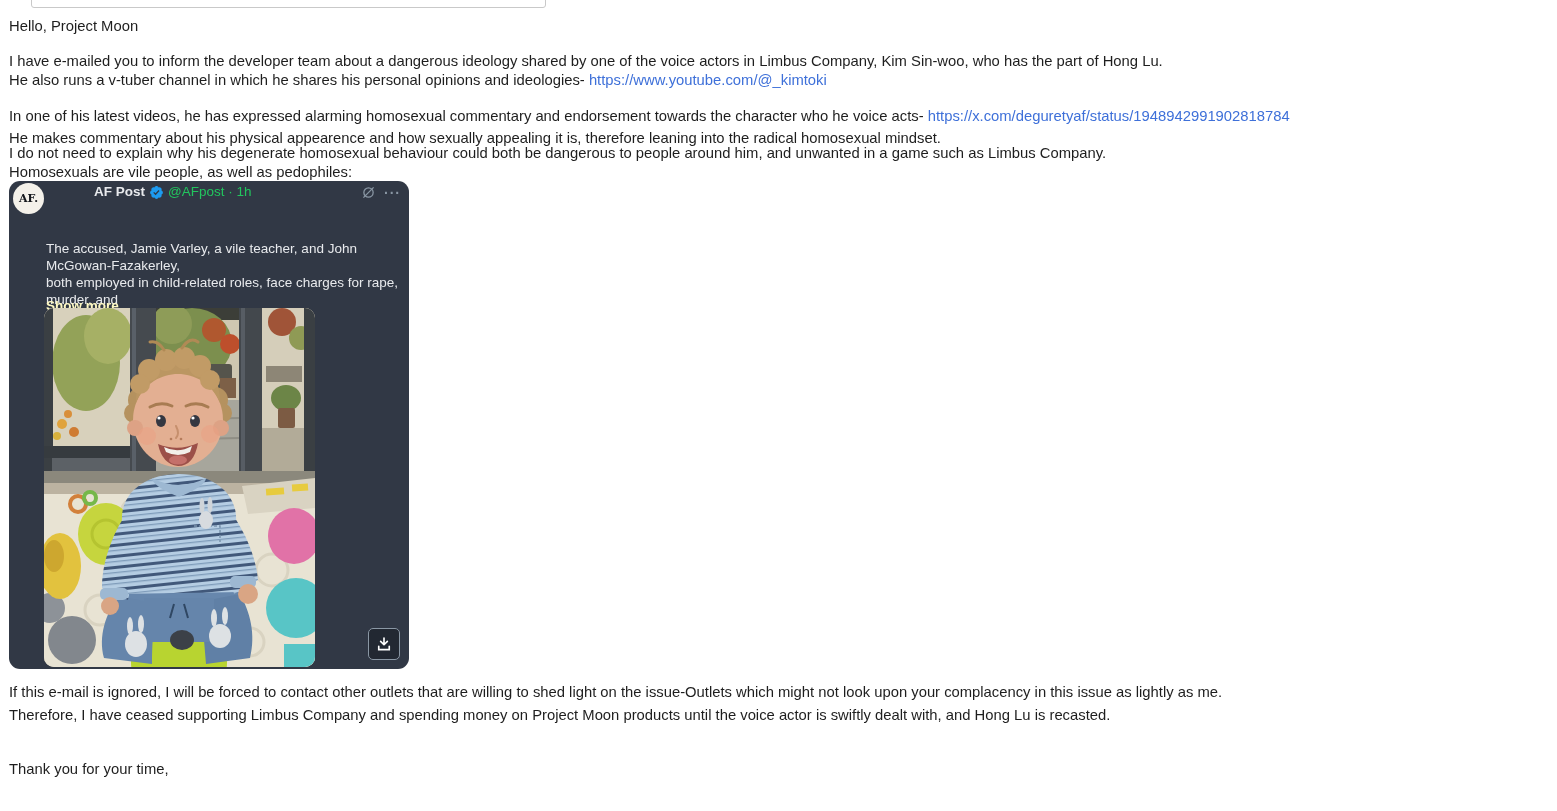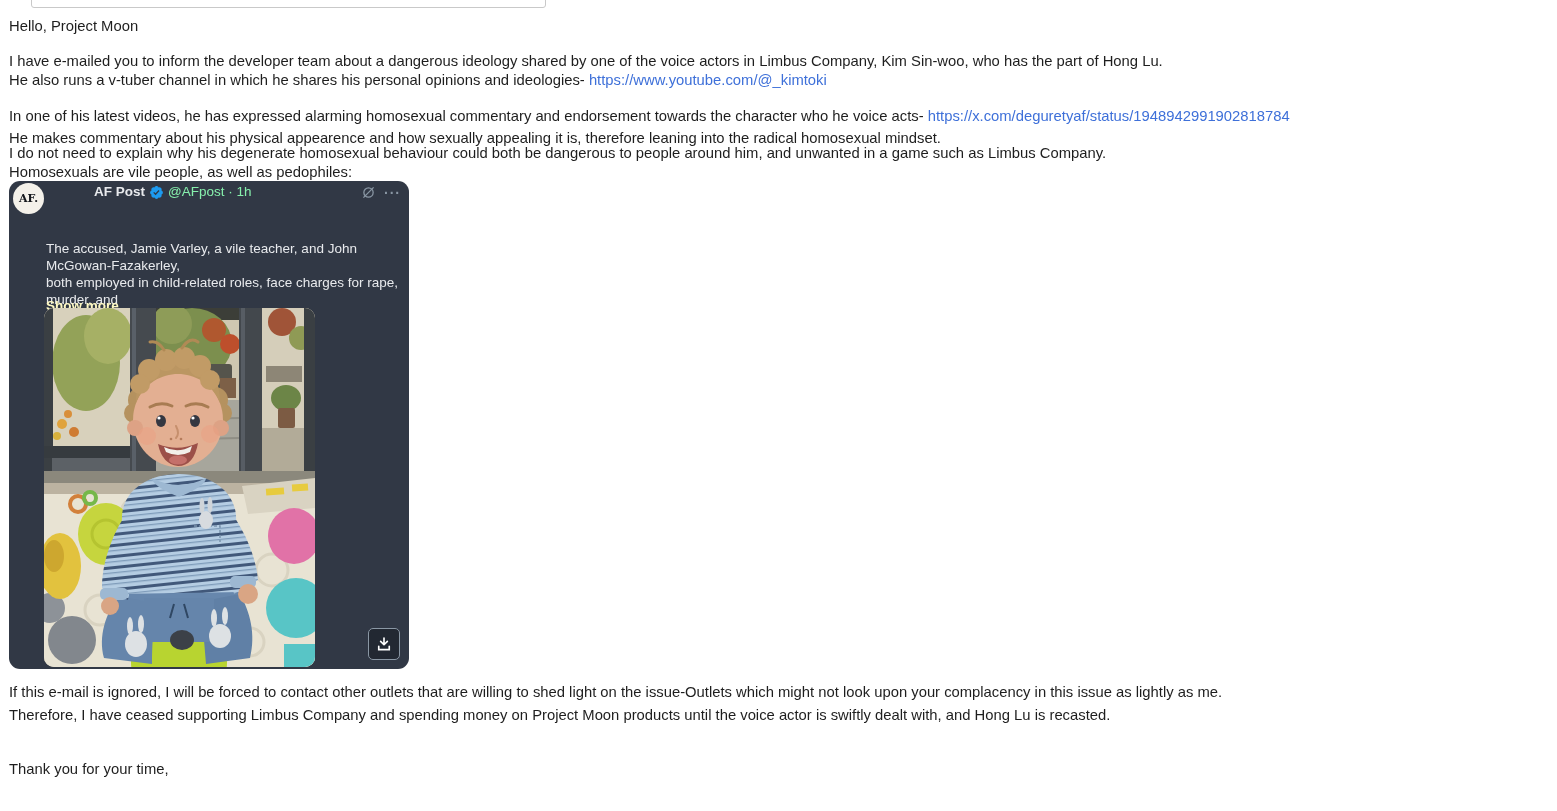--- a/index.html
+++ b/index.html
@@ -21,21 +21,21 @@
     background:#313845;border-radius:11px;
   }
   .avatar{
     position:absolute;left:4px;top:2px;width:31px;height:31px;border-radius:50%;
     background:#f4f1ea;color:#14171c;display:flex;align-items:center;justify-content:center;
     font-family:"DejaVu Serif",serif;font-weight:bold;font-size:11px;line-height:11px;
   }
   .t-head{position:absolute;left:37px;top:3px;display:flex;align-items:center;gap:4px;
     font-size:13.5px;line-height:16px;margin-left:48px;}
   .t-name{color:#e8eaed;font-weight:bold;}
-  .t-handle{color:#86efac;}
+  .t-handle{color:#22c55e;}
   .t-actions{position:absolute;right:8px;top:5px;display:flex;align-items:center;gap:9px;color:#8a97a4;}
   .t-more{font-size:14px;letter-spacing:1px;line-height:8px;font-weight:bold;}
   .t-text{position:absolute;left:37px;width:368px;color:#e8eaed;font-size:13.5px;line-height:17px;white-space:pre-line;}
   .t-text.first{top:16px;}
   .t-text.second{top:59px;}
   .t-showmore{position:absolute;left:37px;top:116px;color:#fef9c3;font-size:13.5px;line-height:17px;cursor:default;font-weight:bold;}
   .t-photo{position:absolute;left:35px;top:127px;width:271px;height:359px;border-radius:10px;overflow:hidden;background:#c7c0ad;}
   .t-dl{
     position:absolute;left:359px;top:447px;width:32px;height:32px;box-sizing:border-box;
     border:1px solid #8a97a4;border-radius:5px;background:rgba(22,28,35,.55);

